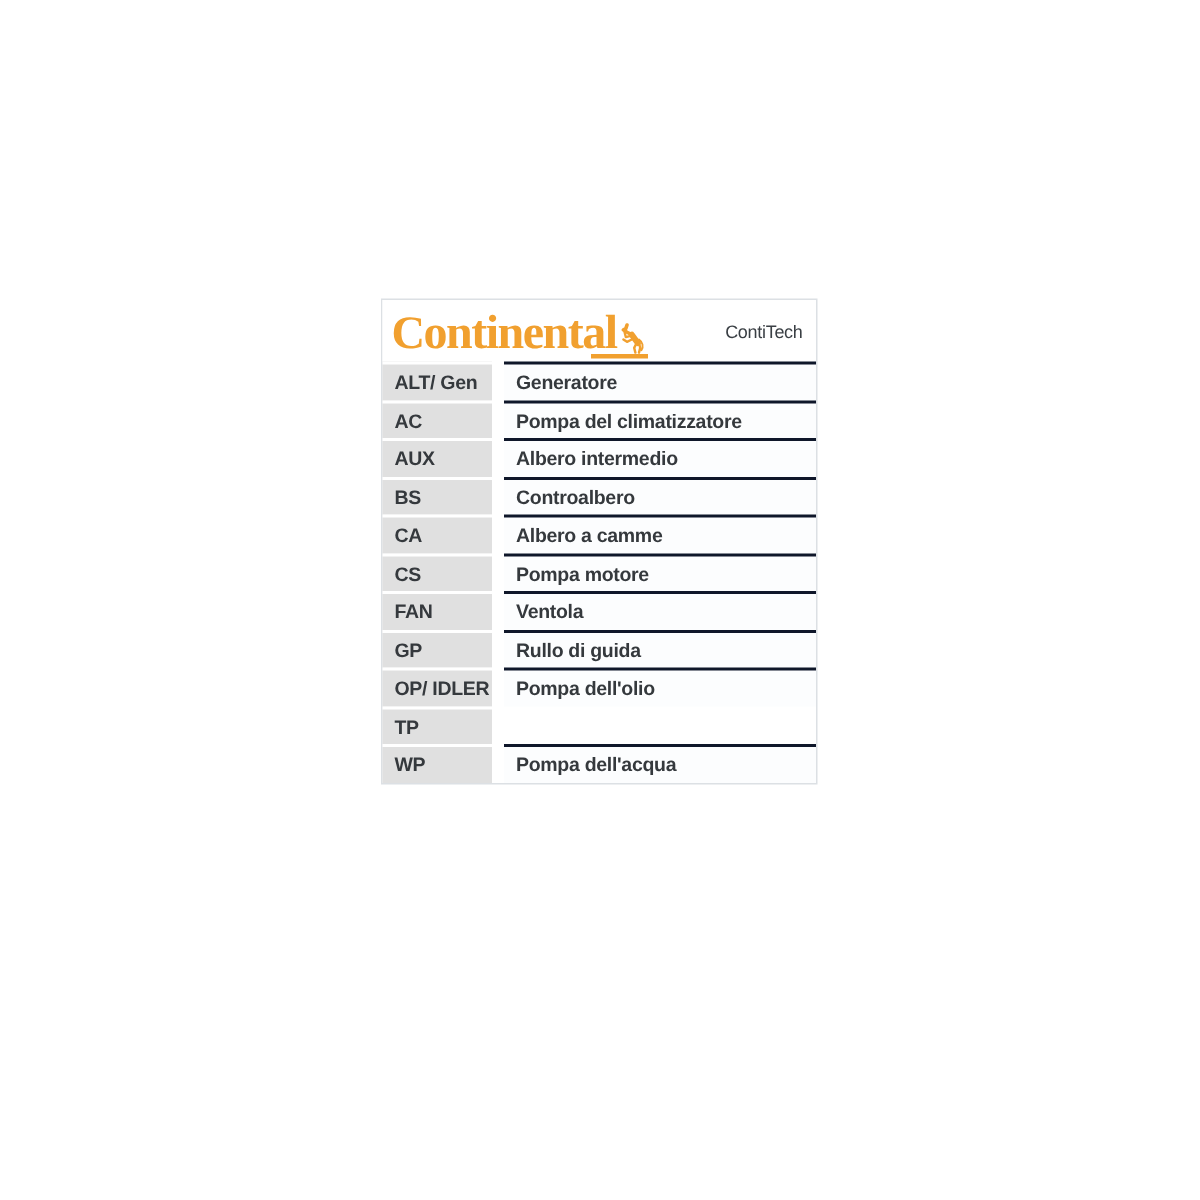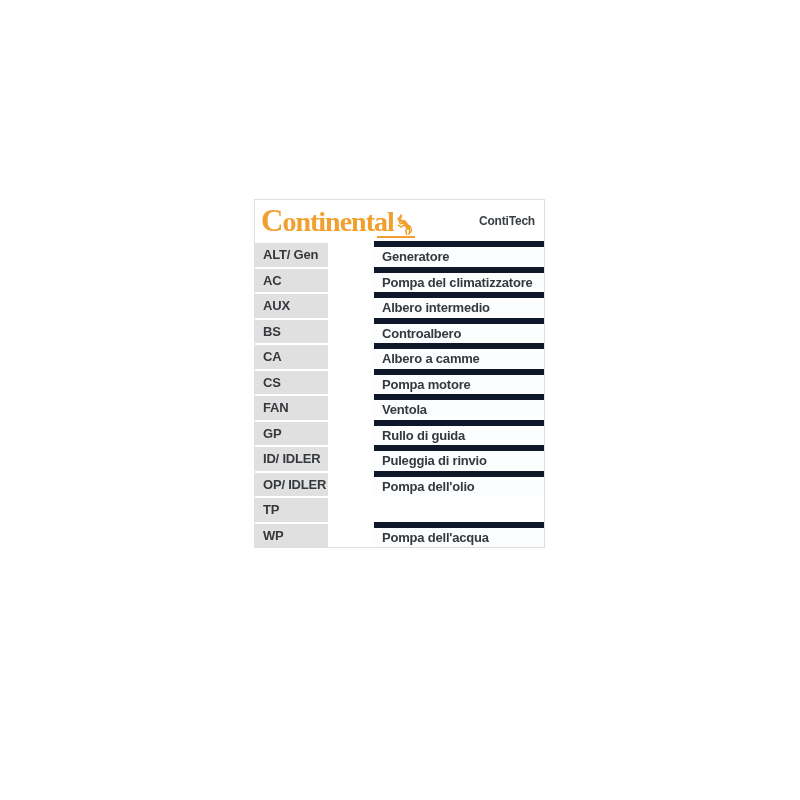--- a/index.html
+++ b/index.html
@@ -29,35 +29,35 @@
   .logo {
     position: relative;
     display: flex;
     align-items: flex-end;
     color: #f1a02f;
   }
   .logo-text {
     display: block;
     font-family: "Liberation Serif", serif;
     font-weight: bold;
-    font-size: 28px;
+    font-size: 32px;
     line-height: 1;
     letter-spacing: -1px;
     color: #f1a02f;
   }
   .logo-text::first-letter { font-size: 31px; }
   .horse-icon { margin: 0 0 1px 3px; }
   .logo-underline {
     position: absolute;
     right: -2px; bottom: -2px;
     width: 38px; height: 2.5px;
     background: #f1a02f;
   }
   .subbrand {
-    font-weight: bold;
+    font-weight: normal;
     font-size: 12px;
     letter-spacing: -0.2px;
     color: #3a3f44;
   }
   .legend-rows { width: 100%; }
   .legend-row {
     display: flex;
     height: 25.5px;
     box-sizing: border-box;
   }
@@ -72,29 +72,28 @@
     font-size: 13px;
     letter-spacing: -0.2px;
     color: #35393d;
     white-space: nowrap;
   }
   .col-gap { width: 8px; min-width: 8px; background: #ffffff; }
   .desc-cell {
     flex: 1;
     box-sizing: border-box;
     background: #fcfdfe;
-    border-top: 6px solid #0f172a;
+    border-top: 2px solid #0f172a;
     display: flex; align-items: center;
     padding-left: 8px;
     font-weight: bold;
     font-size: 13px;
     letter-spacing: -0.2px;
     color: #35393d;
     white-space: nowrap;
-    margin-left: 38px;
   }
 </style>
 </head>
 <body>
 
 <div class="card">
   <div class="card-header">
     <div class="logo">
       <span class="logo-text">Continental</span>
       <svg class="horse-icon" width="16" height="21" viewBox="0 0 20 26" fill="none" stroke="#f1a02f" stroke-linecap="round" stroke-linejoin="round">
@@ -146,25 +145,20 @@
       <div class="abbr-cell">FAN</div>
       <div class="col-gap"></div>
       <div class="desc-cell">Ventola</div>
     </div>
     <div class="legend-row">
       <div class="abbr-cell">GP</div>
       <div class="col-gap"></div>
       <div class="desc-cell">Rullo di guida</div>
     </div>
     <div class="legend-row">
-      <div class="abbr-cell">ID/ IDLER</div>
-      <div class="col-gap"></div>
-      <div class="desc-cell">Puleggia di rinvio</div>
-    </div>
-    <div class="legend-row">
       <div class="abbr-cell">OP/ IDLER</div>
       <div class="col-gap"></div>
       <div class="desc-cell">Pompa dell'olio</div>
     </div>
     <div class="legend-row">
       <div class="abbr-cell">TP</div>
       <div class="col-gap"></div>
     </div>
     <div class="legend-row">
       <div class="abbr-cell">WP</div>

